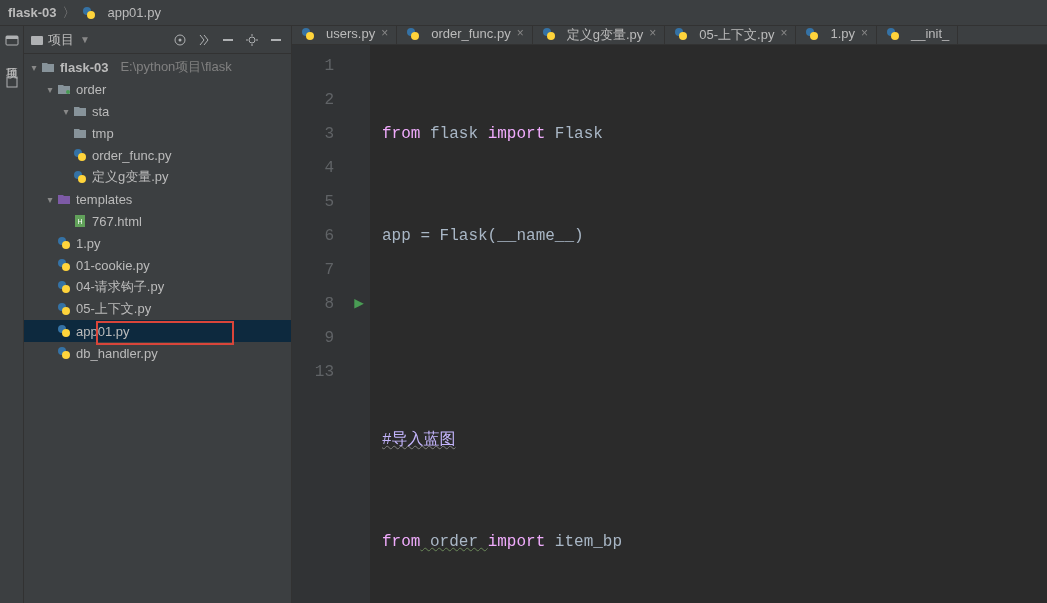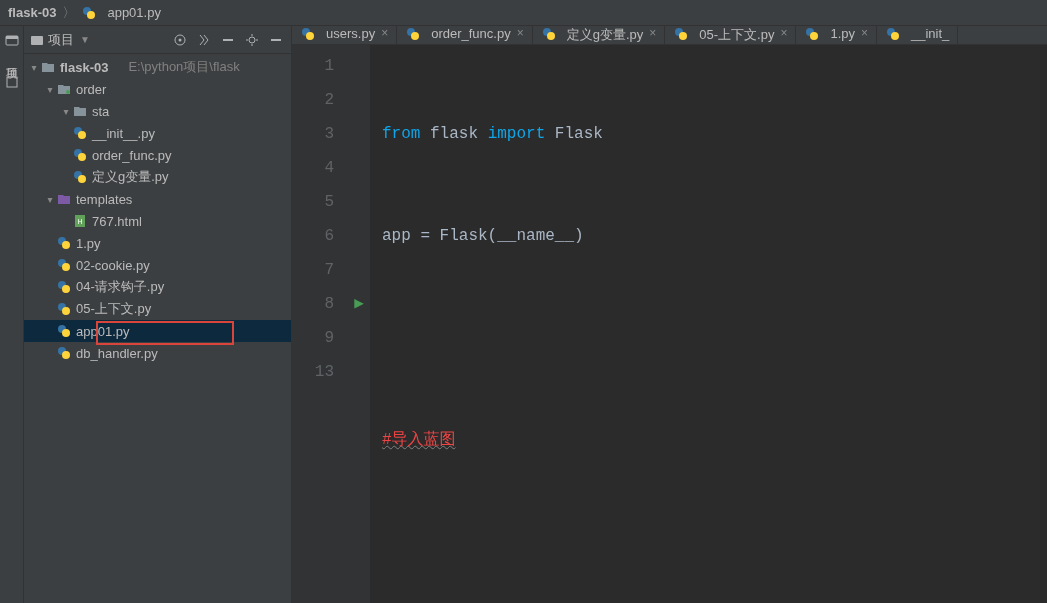--- a/index.html
+++ b/index.html
@@ -111,21 +111,21 @@
       font-size: 10px;
     }
     .ficon {
       width: 16px; height: 16px;
       display: inline-flex;
       align-items: center;
       justify-content: center;
       margin-right: 4px;
     }
     .tree-label { color: #bbbbbb; }
-    .tree-sub { color: #808080; margin-left: 20px; }
+    .tree-sub { color: #808080; margin-left: 12px; }
     .indent { display: inline-block; }
     .editor-area {
       flex: 1;
       display: flex;
       flex-direction: column;
       background: #2b2b2b;
       min-width: 0;
     }
     .tabs {
       height: 32px;
@@ -170,22 +170,22 @@
     .gutter-marks div { height: 34px; display:flex; align-items:center; justify-content:center;}
     .play { color: #499c54; }
     .code {
       flex: 1;
       padding-top: 4px;
       padding-left: 12px;
       color: #a9b7c6;
       white-space: pre;
     }
     .code .line { height: 34px; }
-    .kw { color: #0ea5e9; }
-    .comment { color: #ef4444; }
+    .kw { color: #f0abfc; }
+    .comment { color: #c4b5fd; }
     .underline { text-decoration: underline wavy #808080; text-decoration-thickness: 1px;}
     .typo { text-decoration: underline wavy #6a8759; text-decoration-thickness: 1px;}
     svg { display: block; }
   </style>
 </head>
 <body>
 
 <div class="breadcrumb">
   <span><b>flask-03</b></span>
   <span class="sep">〉</span>
@@ -283,25 +283,24 @@
             <svg width="14" height="14" viewBox="0 0 14 14">
               <path d="M1 3h5l1 1h6v8H1z" fill="#87939a"></path>
             </svg>
           </span>
         <span class="tree-label">sta</span>
       </div>
       <div class="tree-row">
         <span class="indent" style="width:48px"></span>
         <span class="ficon">
             <svg width="14" height="14" viewBox="0 0 14 14">
-              <circle cx="5" cy="5" r="4" fill="#3572A5"></circle>
-              <circle cx="9" cy="9" r="4" fill="#FFD43B"></circle>
-            </svg>
-          </span>
-        <span class="tree-label">__init__.py</span>
+              <path d="M1 3h5l1 1h6v8H1z" fill="#87939a"></path>
+            </svg>
+          </span>
+        <span class="tree-label">tmp</span>
       </div>
       <div class="tree-row">
         <span class="indent" style="width:48px"></span>
         <span class="ficon">
             <svg width="14" height="14" viewBox="0 0 14 14">
               <circle cx="5" cy="5" r="4" fill="#3572A5"></circle>
               <circle cx="9" cy="9" r="4" fill="#FFD43B"></circle>
             </svg>
           </span>
         <span class="tree-label">order_func.py</span>
@@ -347,21 +346,21 @@
         <span class="tree-label">1.py</span>
       </div>
       <div class="tree-row">
         <span class="indent" style="width:32px"></span>
         <span class="ficon">
             <svg width="14" height="14" viewBox="0 0 14 14">
               <circle cx="5" cy="5" r="4" fill="#3572A5"></circle>
               <circle cx="9" cy="9" r="4" fill="#FFD43B"></circle>
             </svg>
           </span>
-        <span class="tree-label">02-cookie.py</span>
+        <span class="tree-label">01-cookie.py</span>
       </div>
       <div class="tree-row">
         <span class="indent" style="width:32px"></span>
         <span class="ficon">
             <svg width="14" height="14" viewBox="0 0 14 14">
               <circle cx="5" cy="5" r="4" fill="#3572A5"></circle>
               <circle cx="9" cy="9" r="4" fill="#FFD43B"></circle>
             </svg>
           </span>
         <span class="tree-label">04-请求钩子.py</span>
@@ -485,20 +484,21 @@
           <div></div>
         <div class="play">▶</div>
         <div></div>
           <div></div>
       </div>
       <div class="code">
         <div class="line"><span class="kw">from</span><span> flask </span><span class="kw">import</span><span> Flask</span></div>
         <div class="line"><span>app = Flask(</span><span>__name__</span><span>)</span></div>
         <div class="line"></div>
         <div class="line"><span class="comment underline">#导入蓝图</span></div>
+        <div class="line"><span class="kw">from</span><span class="typo"> order </span><span class="kw">import</span><span> item_bp</span></div>
         
         
         
         
         
       </div>
 
     </div>
   </div>
 </div>

